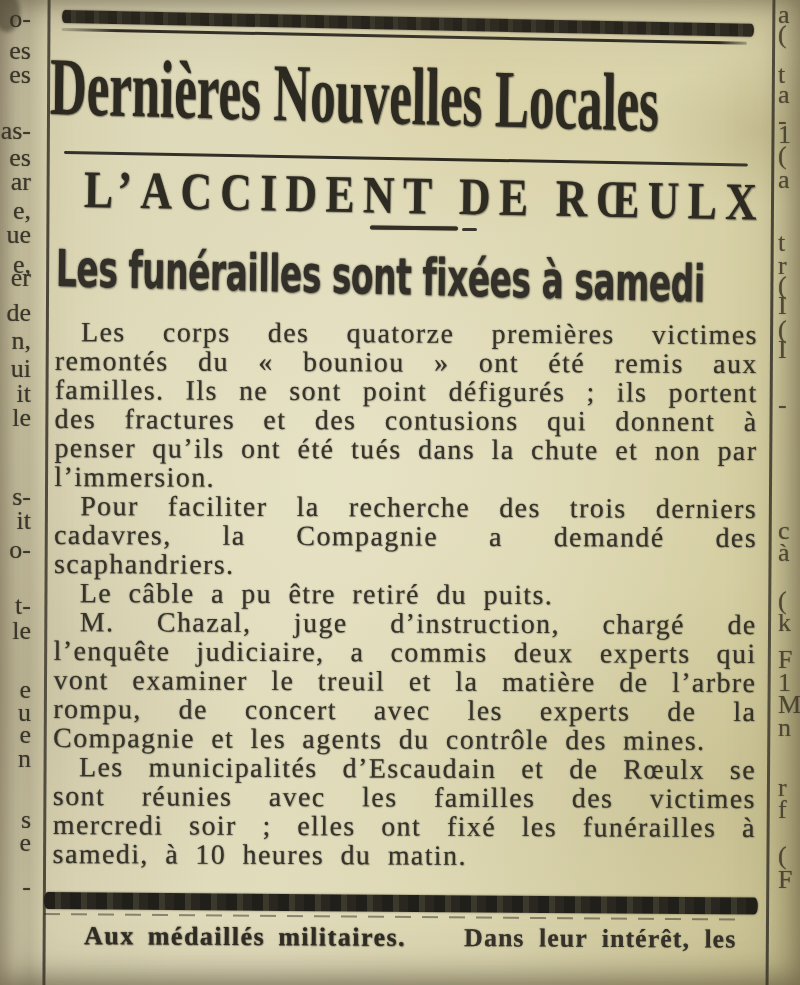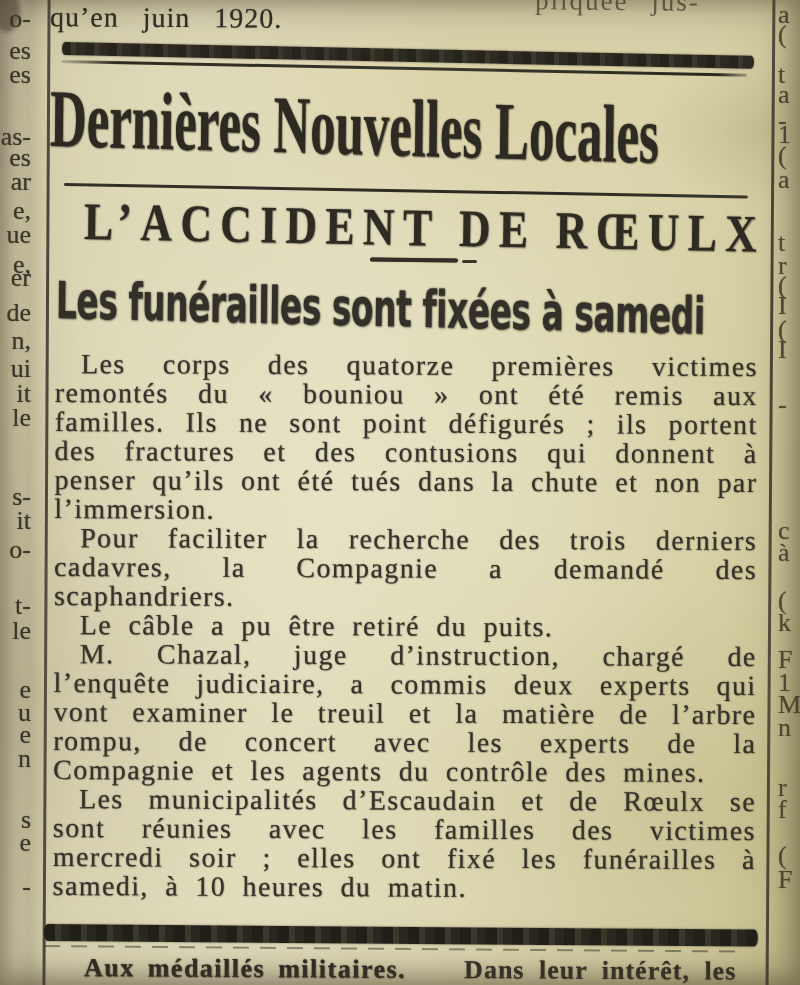--- a/index.html
+++ b/index.html
@@ -94,21 +94,21 @@
 <body>
 
 <div class="page">
 
   <div class="gutter-shadow"></div>
 
   <div class="sliver left">
       <span class="frag" style="top: 6px;">o-</span>
       <span class="frag" style="top: 38px;">es</span>
       <span class="frag" style="top: 62px;">es</span>
-      <span class="frag" style="top: 124px;">as-</span>
+      <span class="frag" style="top: 118px;">as-</span>
       <span class="frag" style="top: 145px;">es</span>
       <span class="frag" style="top: 169px;">ar</span>
       <span class="frag" style="top: 198px;">e,</span>
       <span class="frag" style="top: 222px;">ue</span>
       <span class="frag" style="top: 252px;">e,</span>
       <span class="frag" style="top: 265px;">er</span>
       <span class="frag" style="top: 300px;">de</span>
       <span class="frag" style="top: 328px;">n,</span>
       <span class="frag" style="top: 356px;">ui</span>
       <span class="frag" style="top: 381px;">it</span>
@@ -124,24 +124,20 @@
       <span class="frag" style="top: 746px;">n</span>
       <span class="frag" style="top: 807px;">s</span>
       <span class="frag" style="top: 830px;">e</span>
       <span class="frag" style="top: 874px;">-</span>
       <span class="frag" style="top: 972px;">-</span>
     </div>
   <div class="vrule left"></div>
 
   <div class="main-col">
 
-    <div class="top-strip">
-      <span class="dateline">qu’en juin 1920.</span>
-      <span class="continuation">pliquée jus-</span>
-    </div>
 
     <div class="bar-wrap">
       <div class="bar-thick"></div>
       <div class="bar-thin"></div>
     </div>
 
     <div class="masthead">
       <span class="t">Dernières Nouvelles Locales</span>
     </div>
 

